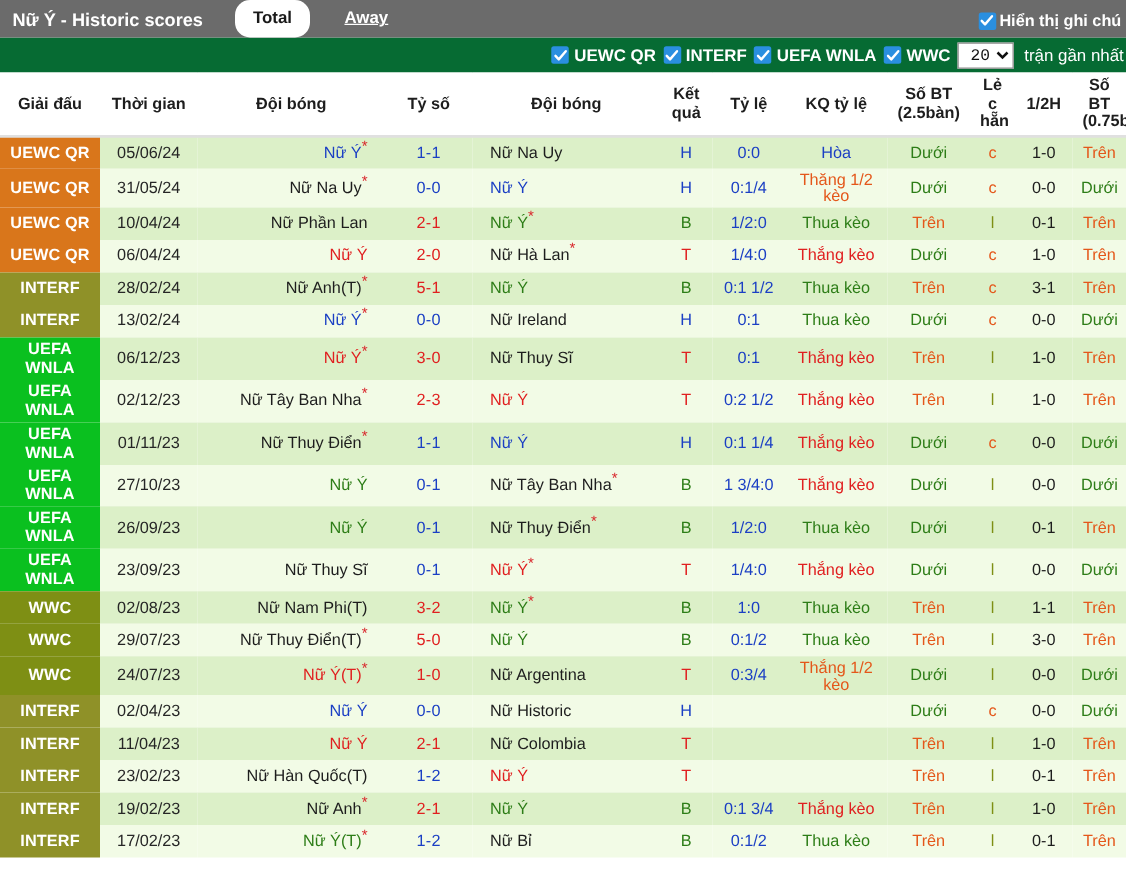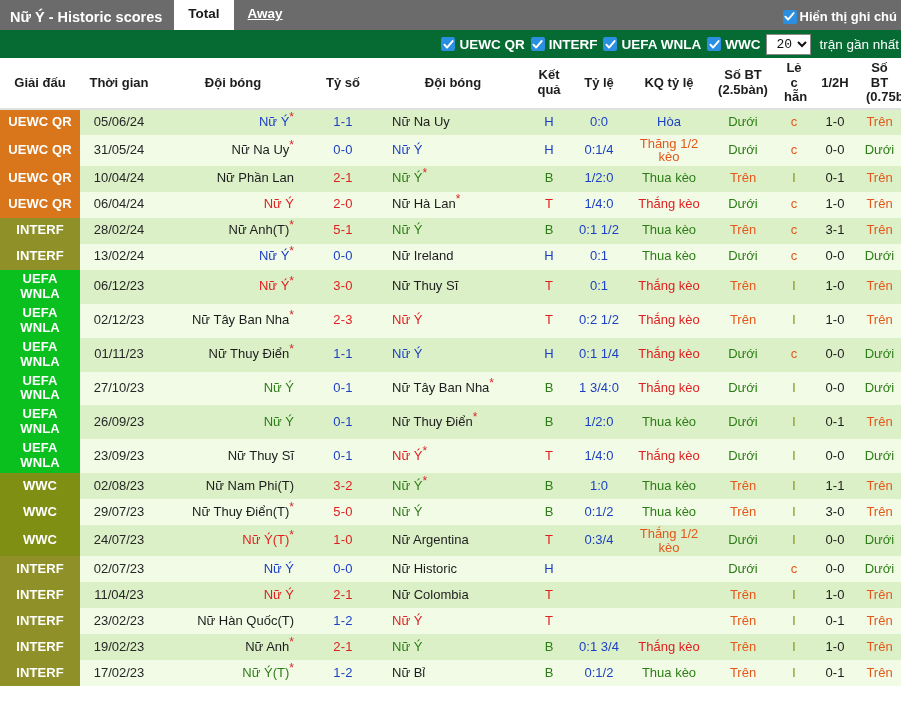--- a/index.html
+++ b/index.html
@@ -11,35 +11,37 @@
     font-family: "Liberation Sans", "DejaVu Sans", sans-serif;
   }
 
   
   .topbar {
     height: 30px;
     background: #6b6b6b;
     display: flex;
     align-items: flex-end;
     position: relative;
+    gap: 14px;
   }
   .team-title {
     color: #ffffff;
     font-size: 14.5px;
     font-weight: bold;
     padding: 0 12px 6px 10px;
     line-height: 1;
     white-space: nowrap;
   }
   .tab {
     font-size: 13.5px;
     font-weight: bold;
     padding: 5px 14px 6px 14px;
     line-height: 1.2;
     white-space: nowrap;
+    border-radius: 12px;
   }
   .tab.active {
     background: #ffffff;
     color: #1a1a1a;
     height: 30px;
     display: flex;
     align-items: center;
   }
   .tab.inactive {
     color: #ffffff;
@@ -475,21 +477,21 @@
           <span class="wrap2">Thắng 1/2</span>
           <span class="wrap2">kèo</span>
         </td>
         <td class="c-green">Dưới</td>
         <td class="c-olive">l</td>
         <td class="c-black">0-0</td>
         <td class="c-green">Dưới</td>
       </tr>
       <tr class="even">
         <td class="league lg-INTERF">INTERF</td>
-        <td class="date">02/07/23</td>
+        <td class="date">02/04/23</td>
         <td class="team home c-blue">Nữ Ý</td>
         <td class="score c-blue">0-0</td>
         <td class="team away c-black">Nữ Historic</td>
         <td class="c-blue">H</td>
         <td class="c-blue"></td>
         <td class="c-green"></td>
         <td class="c-green">Dưới</td>
         <td class="c-orange">c</td>
         <td class="c-black">0-0</td>
         <td class="c-green">Dưới</td>

